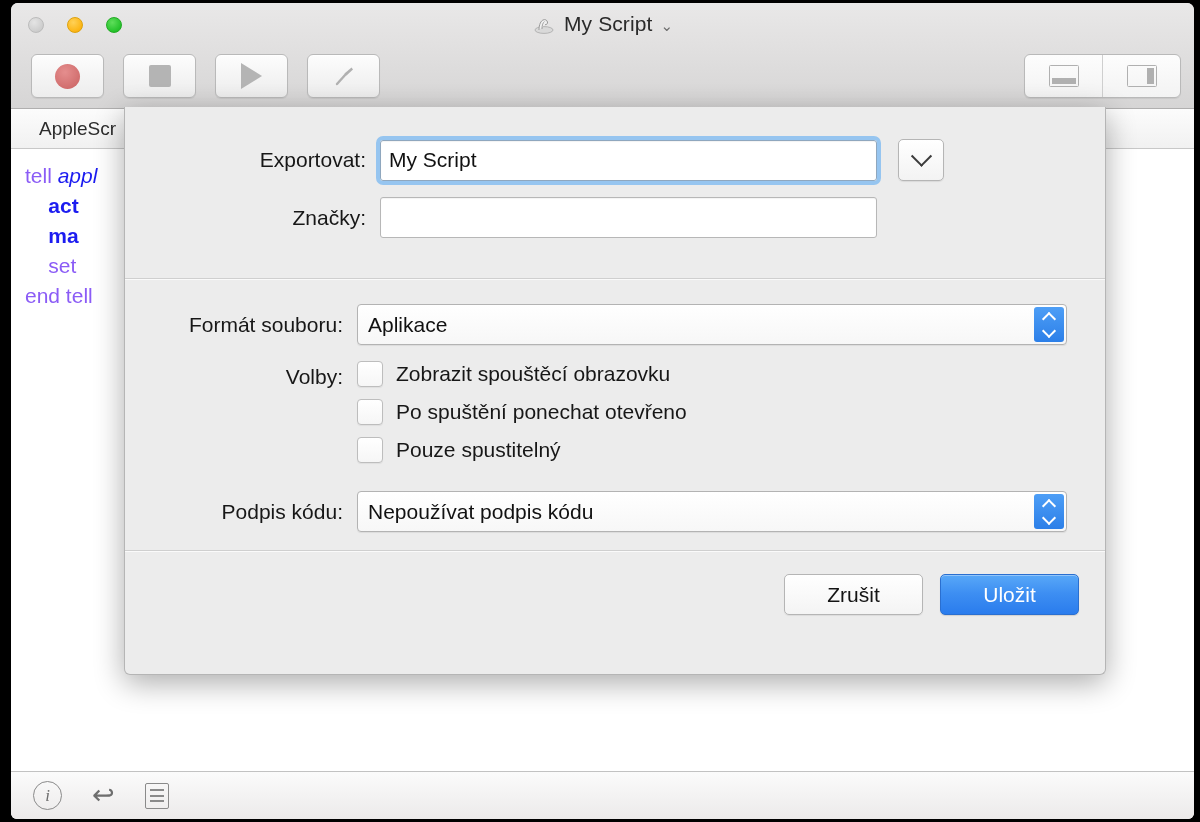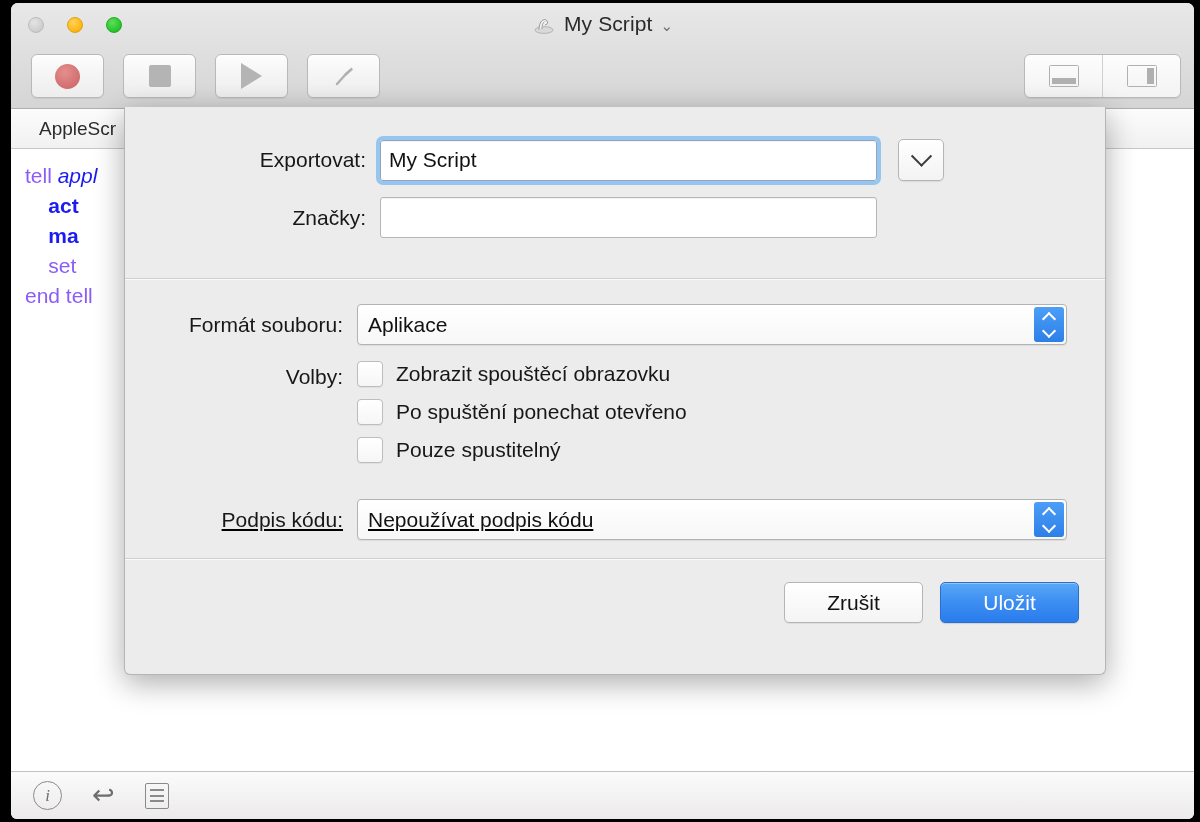--- a/index.html
+++ b/index.html
@@ -366,21 +366,21 @@
     background: linear-gradient(to bottom, #ffffff, #f6f6f6);
     border: 1px solid #bdbdbd;
     border-radius: 4px;
     box-shadow: 0 1px 1px rgba(0,0,0,0.06);
     margin-right: 13px;
     box-sizing: border-box;
     flex: none;
   }
   .check-label { font-size: 21px; color: #171717; }
 
-  #codesign-row { margin-top: 24px; margin-bottom: 0; text-decoration: underline; }
+  #codesign-row { margin-top: 16px; margin-bottom: 0; }
   #codesign-row .f-label { width: 232px; }
   #codesign-popup { width: 710px; }
 
   #sheet-bottom {
     padding: 22px 26px;
     display: flex;
     justify-content: flex-end;
     gap: 17px;
   }
   .btn {

